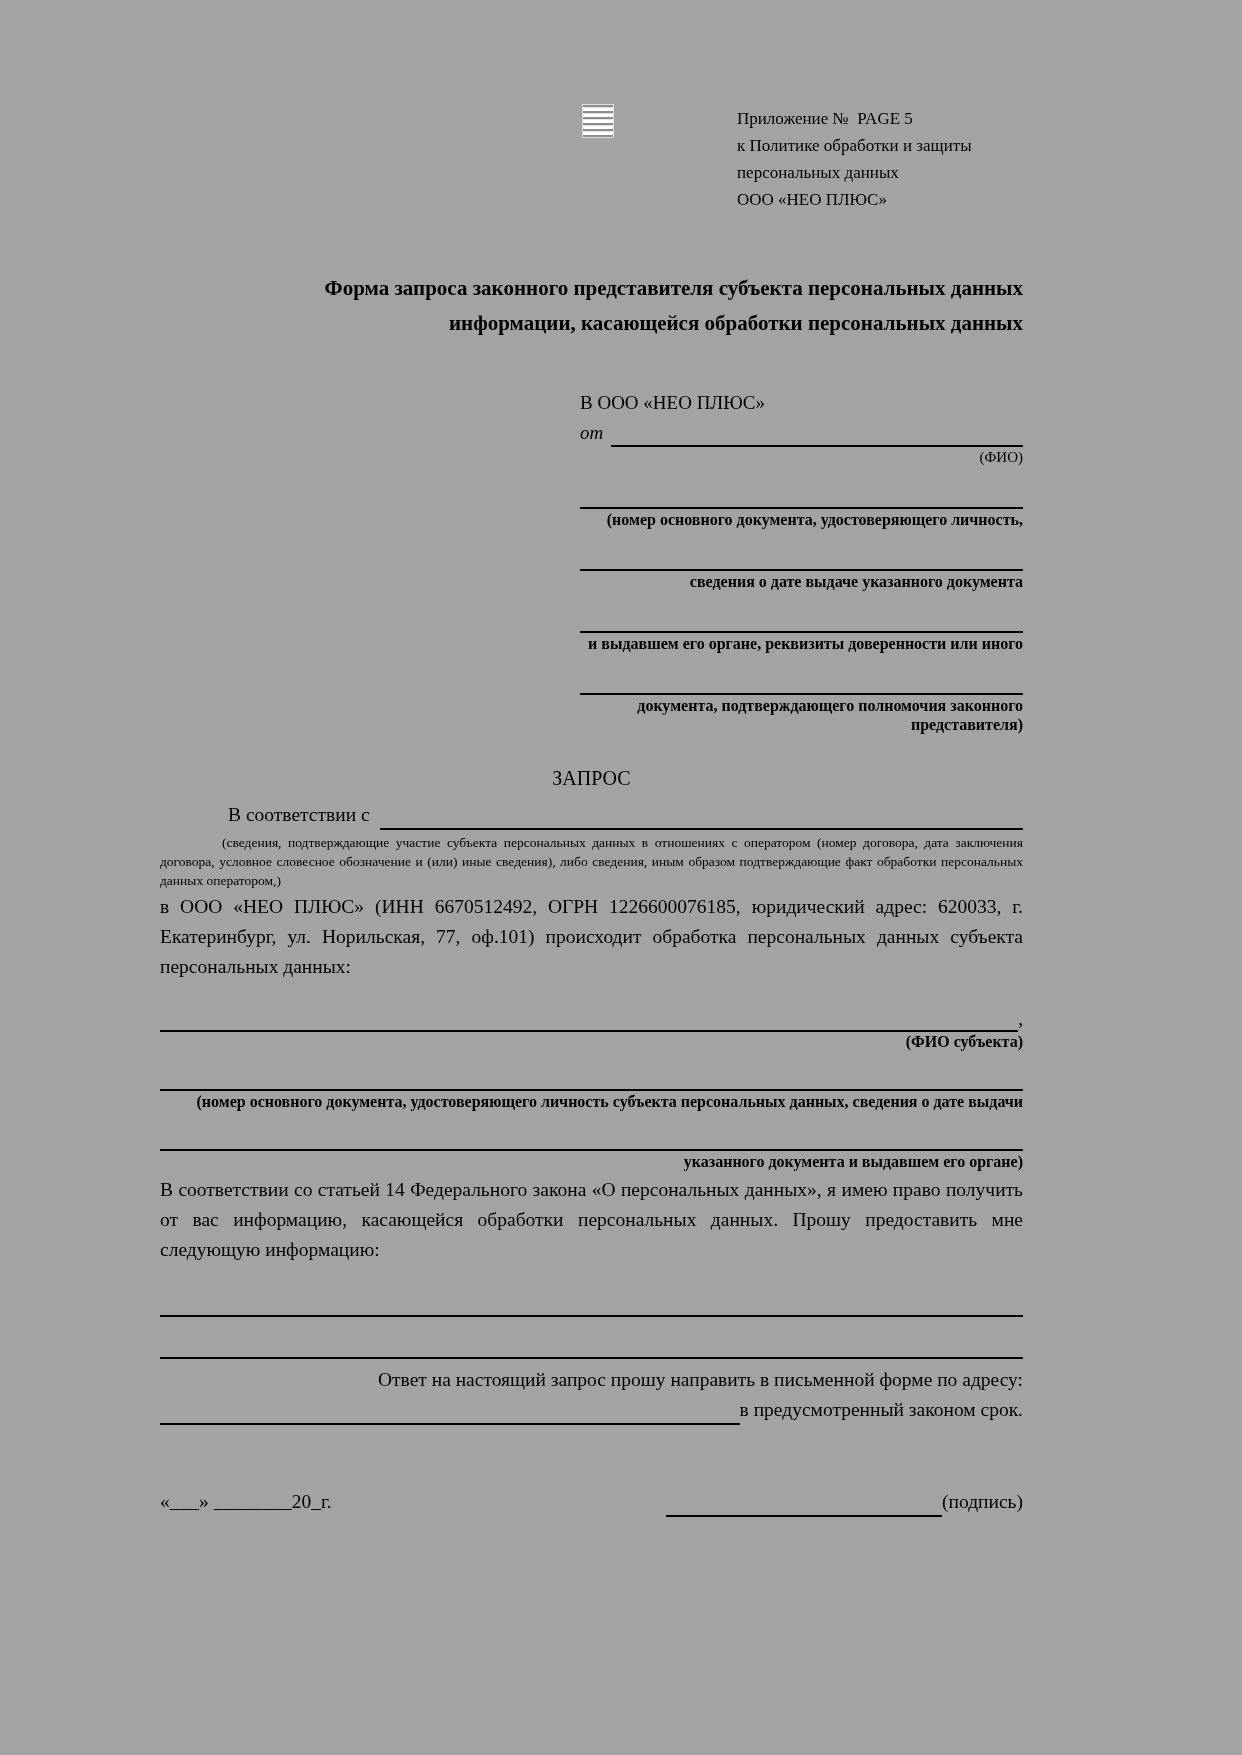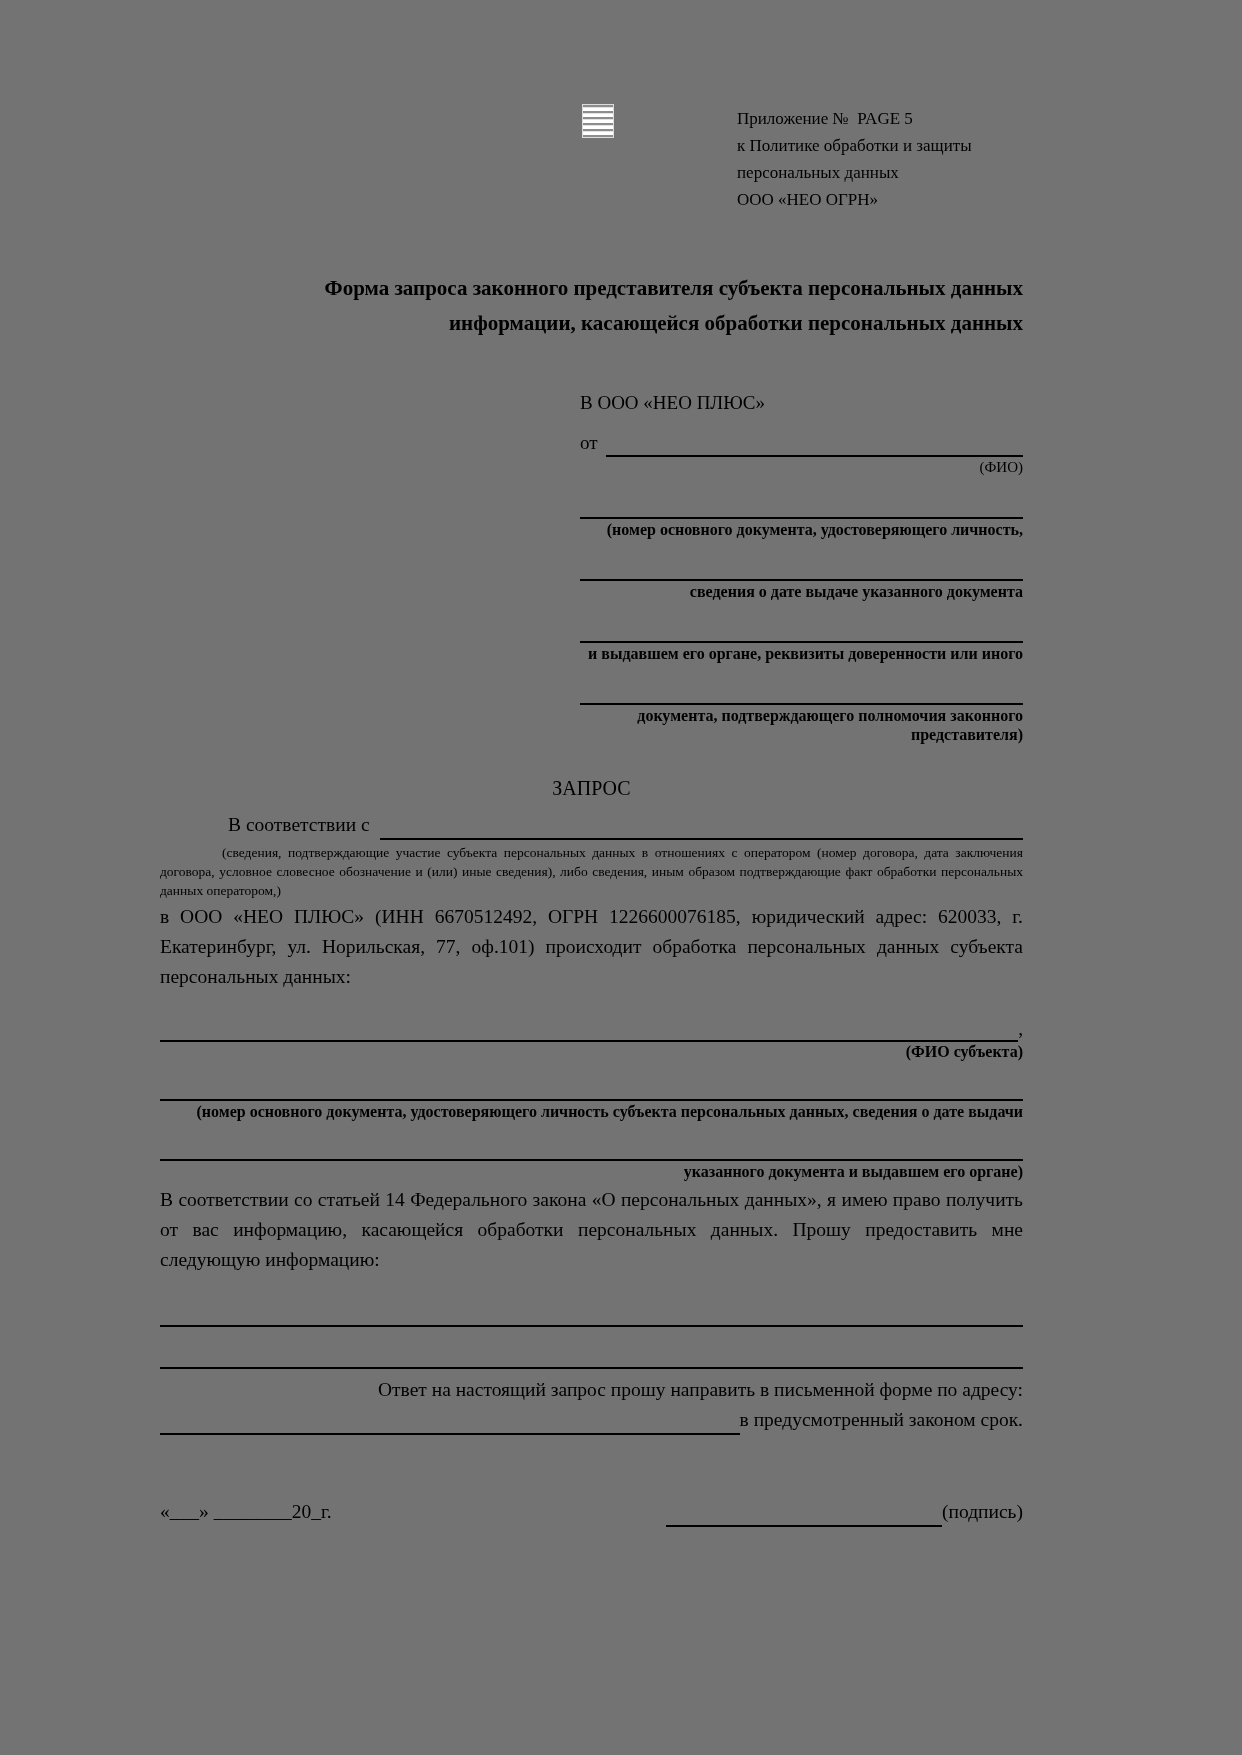--- a/index.html
+++ b/index.html
@@ -1,19 +1,19 @@
 <!DOCTYPE html>
 <html><head>
 <meta charset="utf-8">
 <style>
   html,body { margin:0; padding:0; background:#fff; }
   .page {
     position:relative;
     width:1242px; height:1755px;
-    background:#737373;
+    background:#a3a3a3;
     color:#000;
     font-family:"Liberation Serif","DejaVu Serif",serif;
     overflow:hidden;
     box-sizing:border-box;
     padding:105px 219px 0 160px; 
   }
   .header-area { position:relative; min-height:110px; }
   .img-ph {
     position:absolute; left:423px; top:0;
     width:30px; height:32px;
@@ -28,21 +28,21 @@
     text-align:right;
     font-weight:bold;
     font-size:21px;
     line-height:35px;
   }
 
   .addressee { margin-top:48px; margin-left:420px; width:443px; font-size:19px; }
   .row { display:flex; align-items:flex-end; }
   .fill { flex:1 1 auto; border-bottom:2px solid #000; height:1.05em; }
   .addr-org { line-height:28px; }
-  .from-row { margin-top:12px; line-height:28px; }
+  .from-row { margin-top:2px; line-height:28px;font-style:italic; }
   .from-row .lbl { padding-right:8px; }
   .cap { text-align:right; font-size:15px; line-height:20px; }
   .cap-sm { text-align:right; font-size:16px; line-height:19px;font-weight:bold; }
   .field-group { margin-top:24px; }
   .field-line { height:16px; border-bottom:2px solid #000; }
   .field-group .cap-sm { margin-top:1px; }
 
   .zapros { margin-top:30px; text-align:center; font-size:20px; line-height:28px; }
 
   .accord-row { margin-top:8px; font-size:19.5px; line-height:30px;align-items:flex-end; }
@@ -79,21 +79,21 @@
 <body>
 
 <div class="page">
 
   <div class="header-area">
     <div class="img-ph"></div>
     <div class="hdr-block">
       <div class="hdr-line">Приложение №  PAGE 5</div>
       <div class="hdr-line">к Политике обработки и защиты</div>
       <div class="hdr-line">персональных данных</div>
-      <div class="hdr-line">ООО «НЕО ОГРН»</div>
+      <div class="hdr-line">ООО «НЕО ПЛЮС»</div>
     </div>
   </div>
 
   <div class="doc-title">
     <div>Форма запроса законного представителя субъекта персональных данных</div>
     <div>информации, касающейся обработки персональных данных</div>
   </div>
 
   <div class="addressee">
     <div class="addr-org">В ООО «НЕО ПЛЮС»</div>

